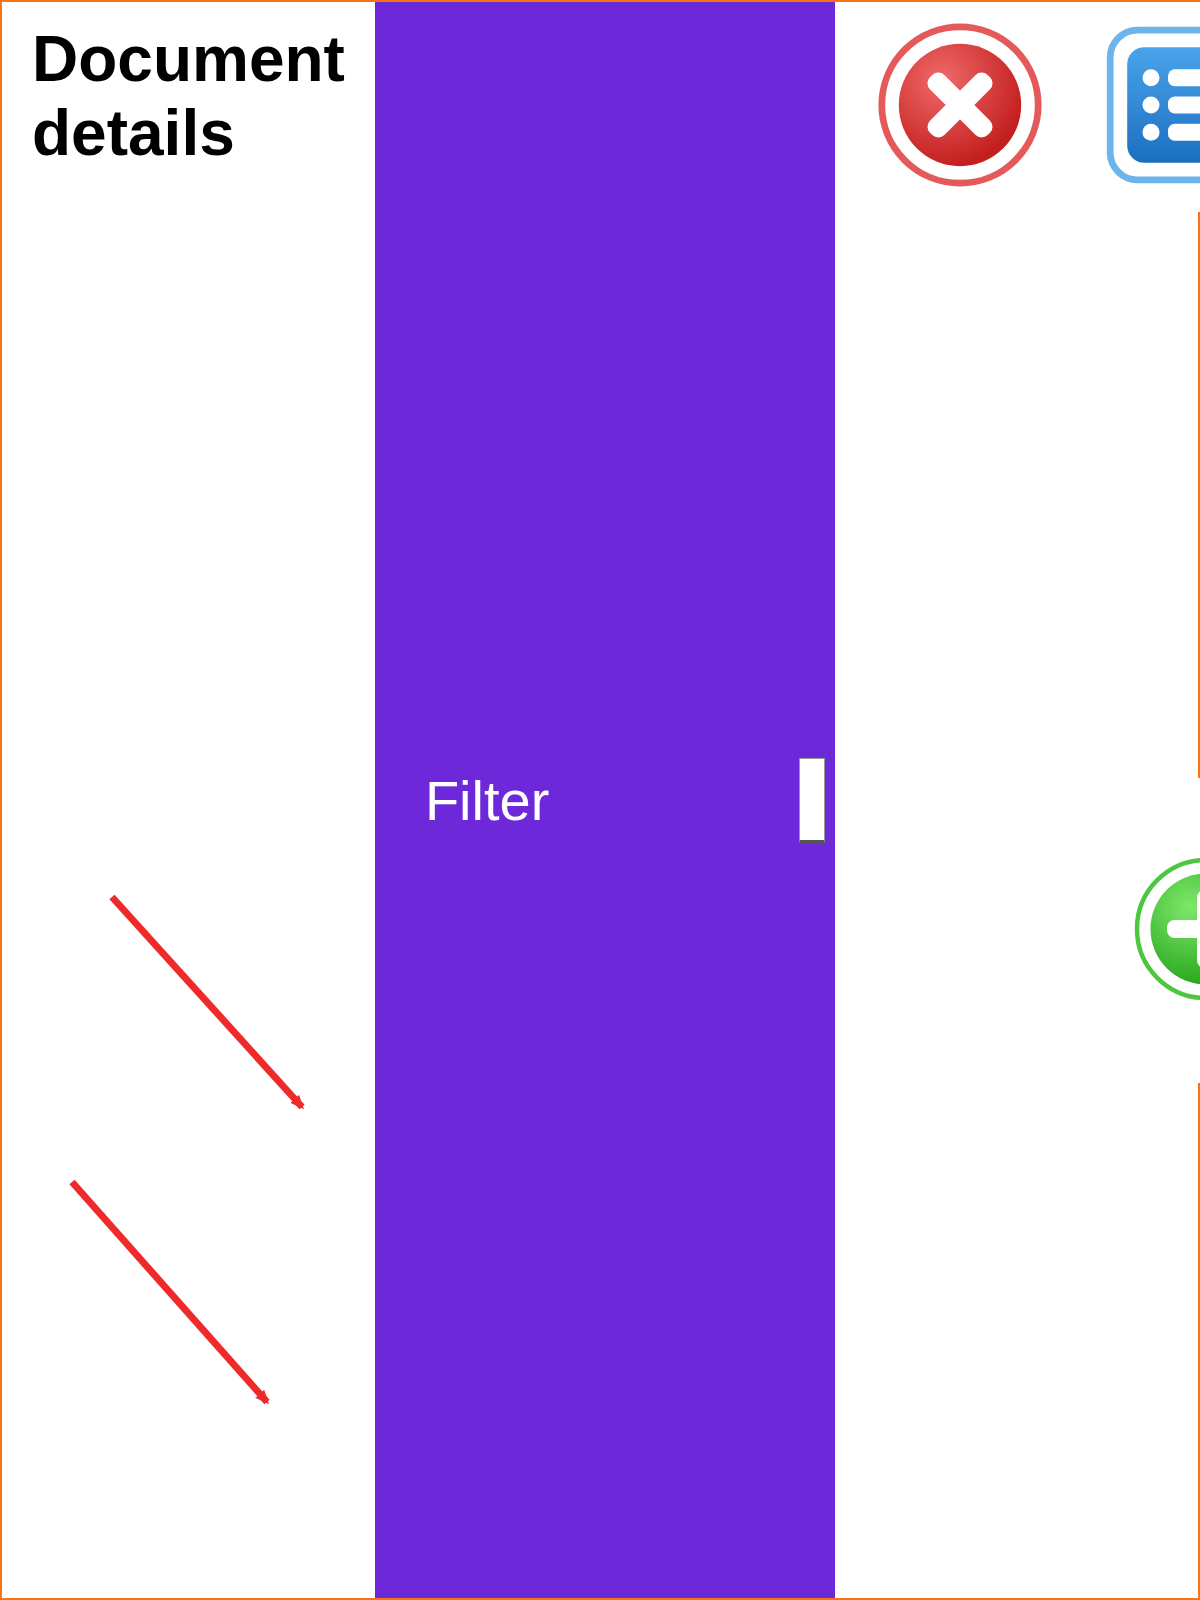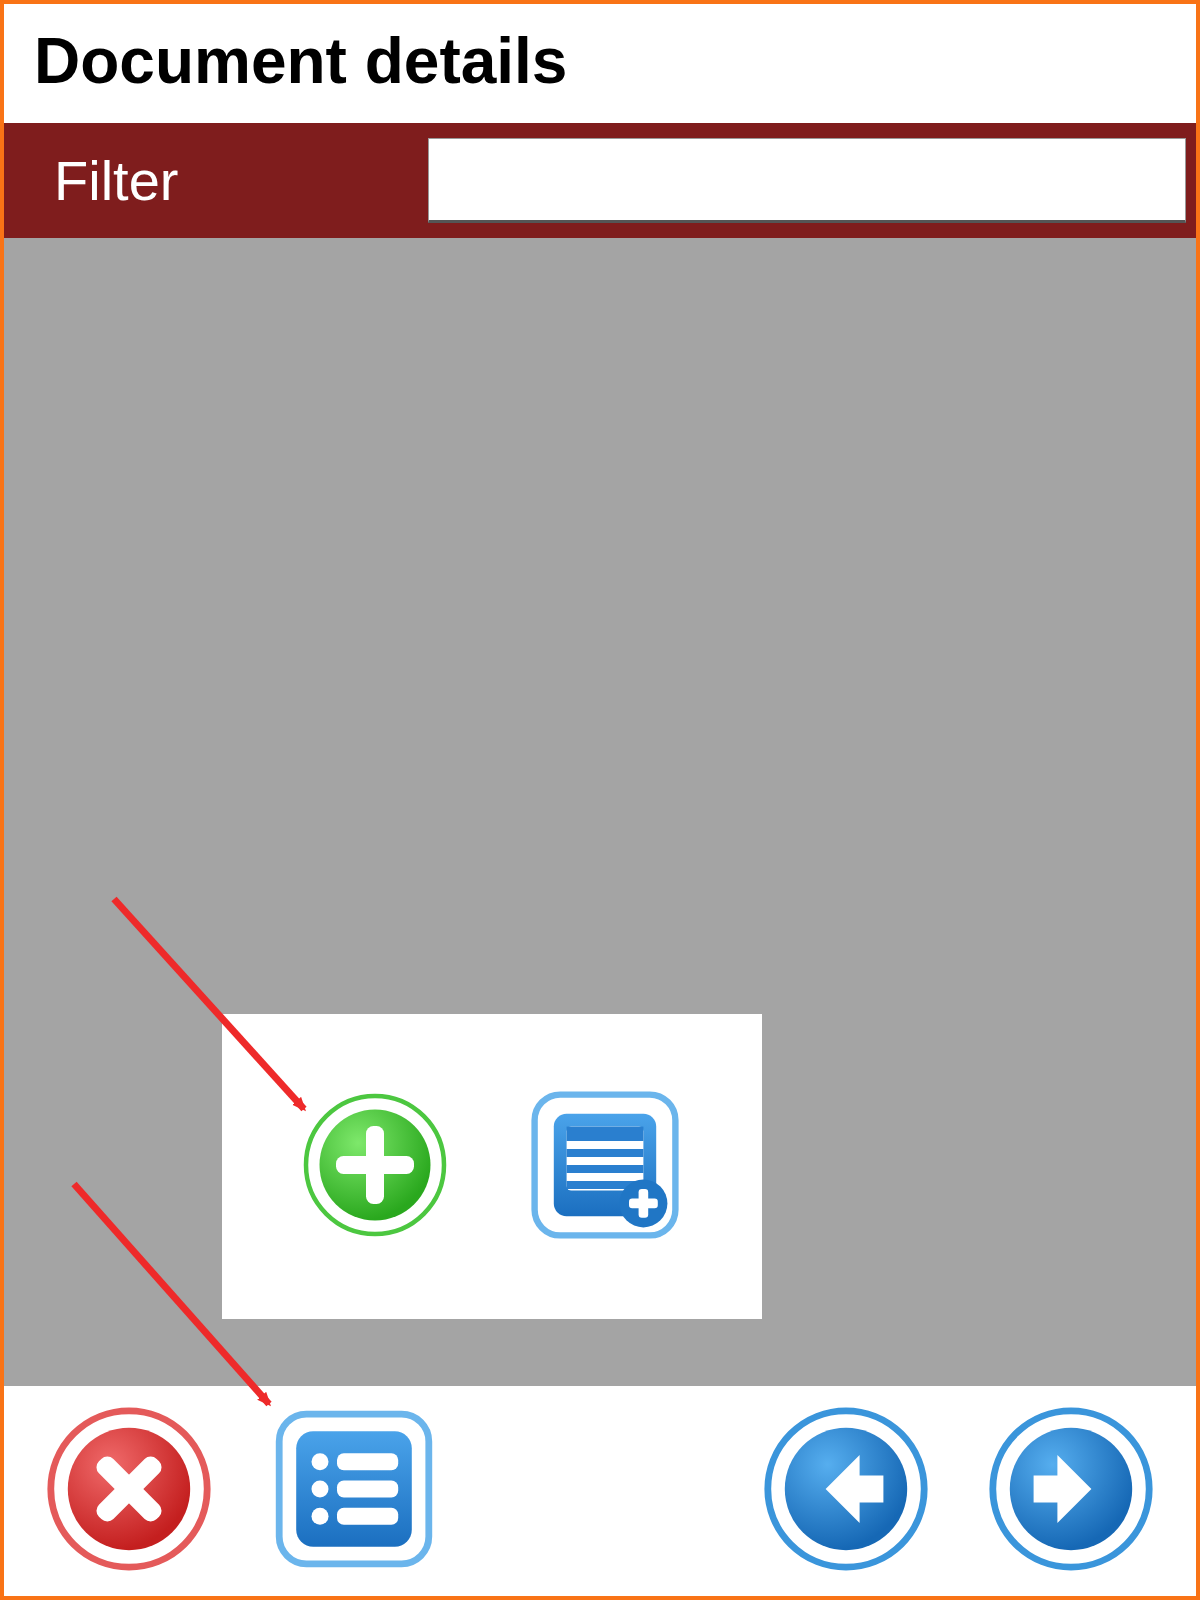--- a/index.html
+++ b/index.html
@@ -10,37 +10,37 @@
     body {
       font-family: Arial, Helvetica, sans-serif;
       width: 1200px;
       height: 1600px;
       position: relative;
       overflow: hidden;
     }
     .outer-frame {
       width: 100%;
       height: 100%;
-      border: 4px solid #f97316;
-      background: #ffffff;
-      display: flex;
-      flex-direction: column;
+      border: 2px solid #f97316;
+      background: #ffffff;
+      display: flex;
+      flex-direction: row;
       position: relative;
     }
     .header {
       padding: 20px 30px 25px 30px;
       background: #ffffff;
     }
     .header-title {
       font-size: 64px;
       font-weight: 700;
       color: #000000;
     }
     .filter-bar {
-      background: #7f1d1d;
+      background: #6d28d9;
       padding: 15px 0 15px 50px;
       display: flex;
       align-items: center;
     }
     .filter-label {
       font-size: 56px;
       color: #ffffff;
       font-weight: 300;
     }
     .filter-input-wrap {

